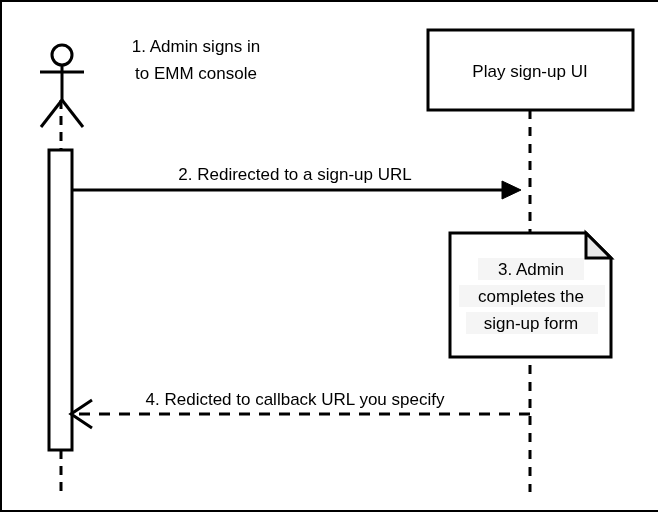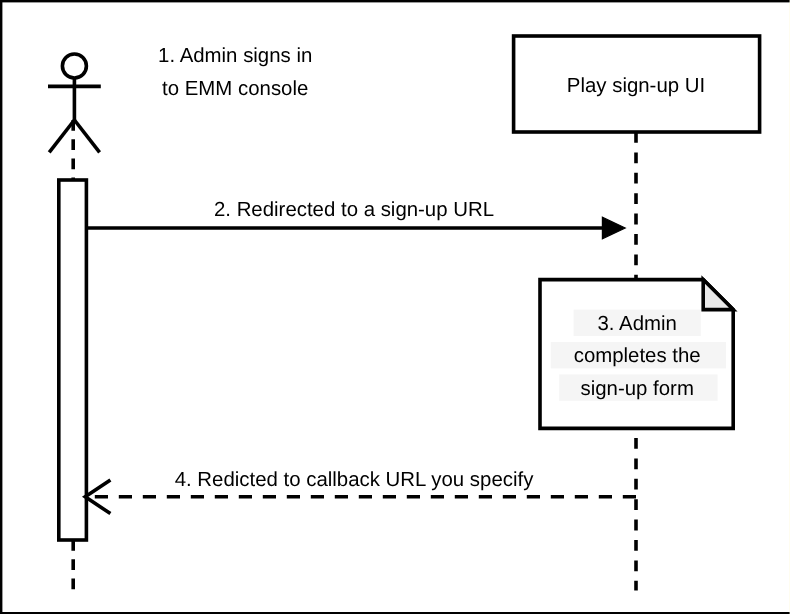--- a/index.html
+++ b/index.html
@@ -8,21 +8,21 @@
     padding: 0;
     background: #ffffff;
   }
   body {
     font-family: "Liberation Sans", sans-serif;
   }
   #diagram-root {
     position: relative;
     width: 658px;
     height: 512px;
-    background: #fef9c3;
+    background: #1d4ed8;
     overflow: hidden;
   }
   #diagram-svg {
     position: absolute;
     top: 0;
     left: 0;
     width: 662px;
     height: 512px;
     display: block;
   }

